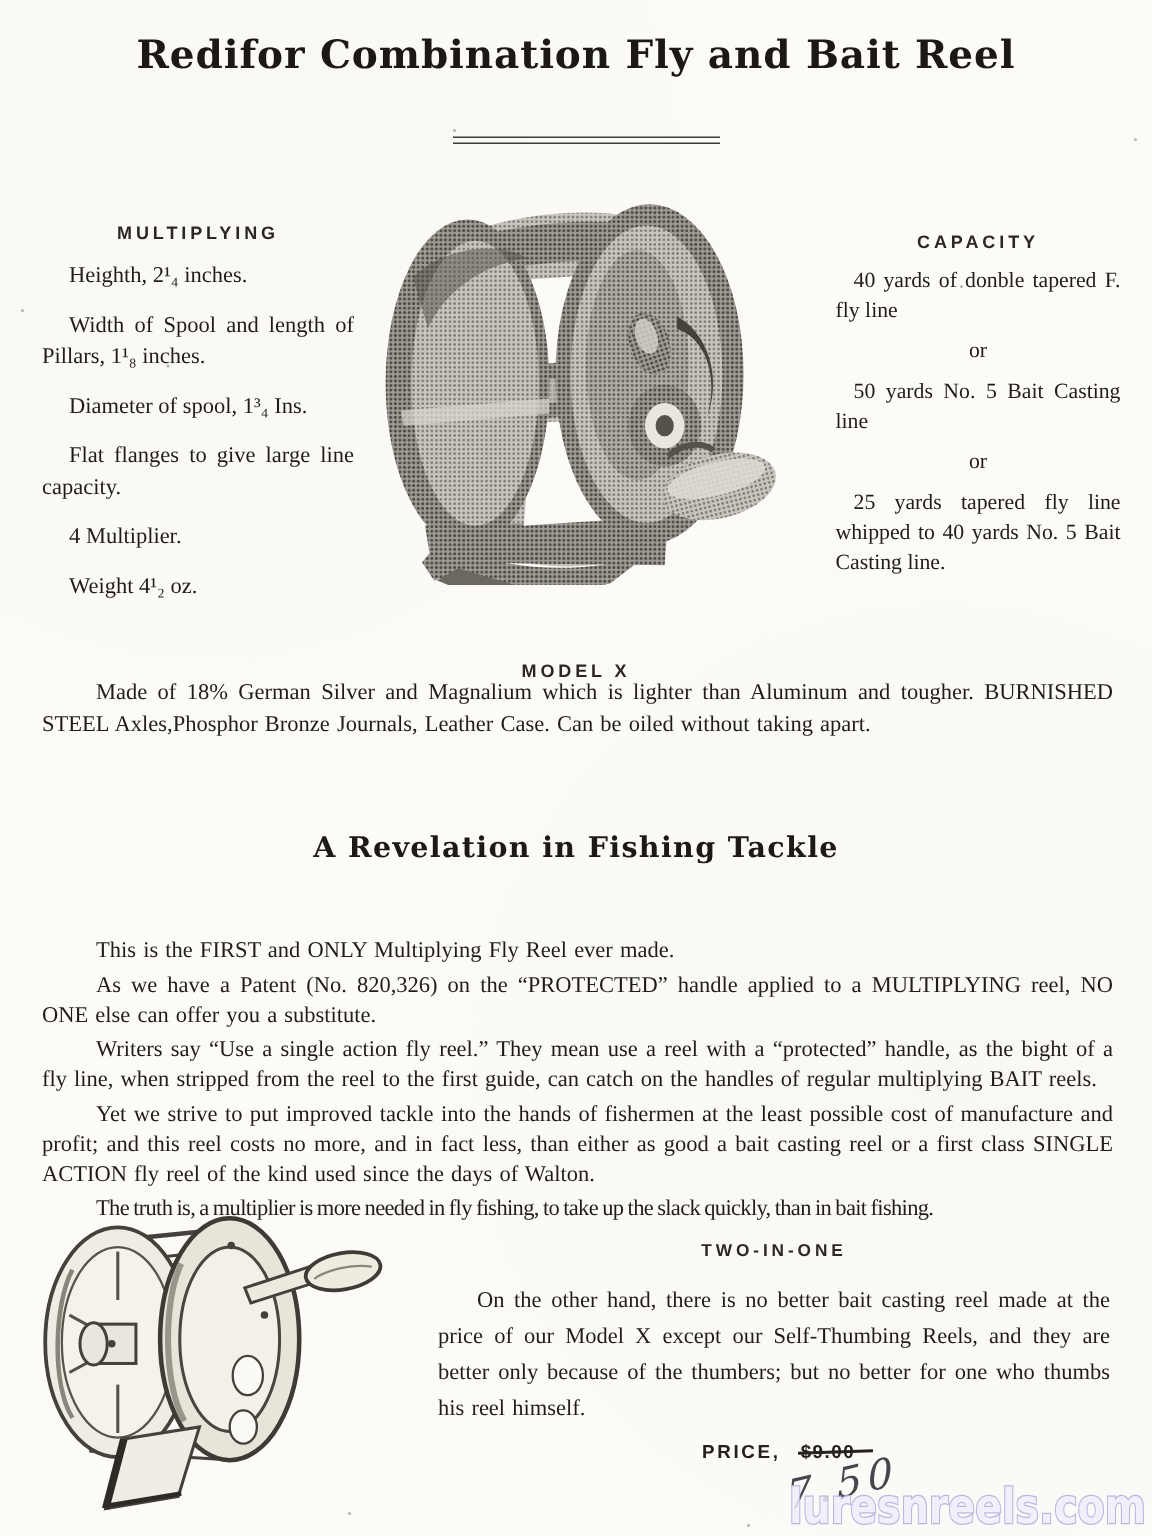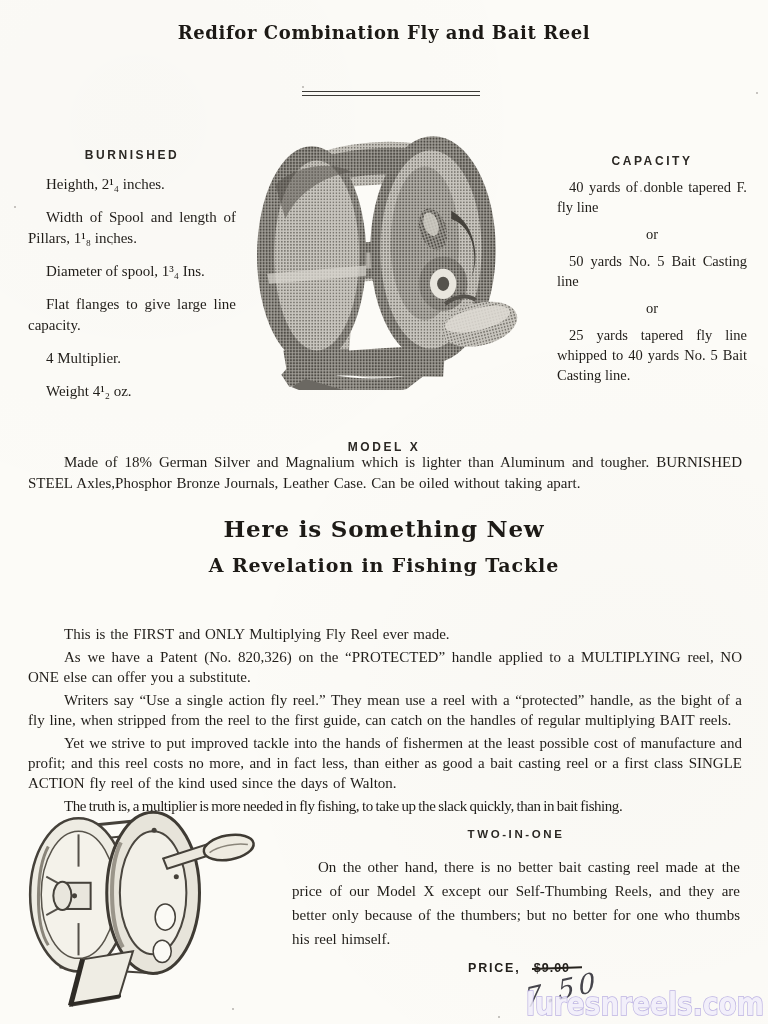--- a/index.html
+++ b/index.html
@@ -9,21 +9,21 @@
       radial-gradient(circle at 18% 12%, rgba(0,0,0,0.012), transparent 40%),
       radial-gradient(circle at 82% 70%, rgba(60,50,30,0.015), transparent 45%),
       #fcfbf7;
     color:#201d19;
     font-family:"Liberation Serif","DejaVu Serif",serif;
   }
   
   .title{
     position:absolute;top:22px;left:0;width:768px;margin:0;text-align:center;
     font-family:"DejaVu Serif","Liberation Serif",serif;
-    font-size:18px;font-weight:bold;letter-spacing:0.6px;color:#1c1915;
+    font-size:26px;font-weight:bold;letter-spacing:0.6px;color:#1c1915;
   }
   .title-rule{
     position:absolute;top:91px;left:302px;width:178px;height:3px;
     border-top:1.6px solid #3c3a36;border-bottom:1.6px solid #3c3a36;
   }
   .sechead{
     font-family:"Liberation Sans","DejaVu Sans",sans-serif;
     font-weight:bold;font-size:12px;letter-spacing:2.6px;color:#2b2824;
     text-align:center;margin:0 0 9px 0;
   }
@@ -74,21 +74,21 @@
 </style>
 </head>
 <body>
 
 <div class="page">
 
   <h1 class="title">Redifor Combination Fly and Bait Reel</h1>
   <div class="title-rule"></div>
 
   <section class="dims">
-    <h2 class="sechead">BURNISHED</h2>
+    <h2 class="sechead">MULTIPLYING</h2>
     <p>Heighth, 2¹₄ inches.</p>
     <p>Width of Spool and length of Pillars, 1¹₈ inches.</p>
     <p>Diameter of spool, 1³₄ Ins.</p>
     <p>Flat flanges to give large line capacity.</p>
     <p>4 Multiplier.</p>
     <p>Weight 4¹₂ oz.</p>
   </section>
 
   <svg class="reel-top" width="268" height="268" viewBox="0 0 265 265" aria-hidden="true">
     <defs>
@@ -145,21 +145,20 @@
     <p>40 yards of donble tapered F. fly line</p>
     <p class="or">or</p>
     <p>50 yards No. 5 Bait Casting line</p>
     <p class="or">or</p>
     <p>25 yards tapered fly line whipped to 40 yards No. 5 Bait Casting line.</p>
   </section>
 
   <div class="model-caption">MODEL X</div>
   <p class="model-desc">Made of 18% German Silver and Magnalium which is lighter than Aluminum and tougher. BURNISHED STEEL Axles,Phosphor Bronze Journals, Leather Case. Can be oiled without taking apart.</p>
 
-  <h2 class="headline">Here is Something New</h2>
   <h3 class="subheadline">A Revelation in Fishing Tackle</h3>
 
   <div class="body-copy">
     <p>This is the FIRST and ONLY Multiplying Fly Reel ever made.</p>
     <p>As we have a Patent (No. 820,326) on the “PROTECTED” handle applied to a MULTIPLYING reel, NO ONE else can offer you a substitute.</p>
     <p>Writers say “Use a single action fly reel.”  They mean use a reel with a “protected” handle, as the bight of a fly line, when stripped from the reel to the first guide, can catch on the handles of regular multiplying BAIT reels.</p>
     <p>Yet we strive to put improved tackle into the hands of fishermen at the least possible cost of manufacture and profit; and this reel costs no more, and in fact less, than either as good a bait casting reel or a first class SINGLE ACTION fly reel of the kind used since the days of Walton.</p>
     <p class="tight">The truth is, a multiplier is more needed in fly fishing, to take up the slack quickly, than in bait fishing.</p>
   </div>
 

